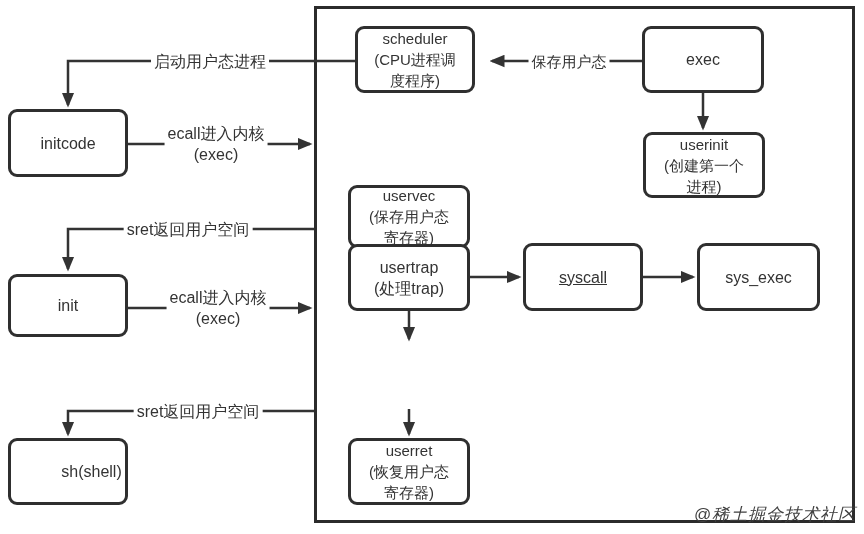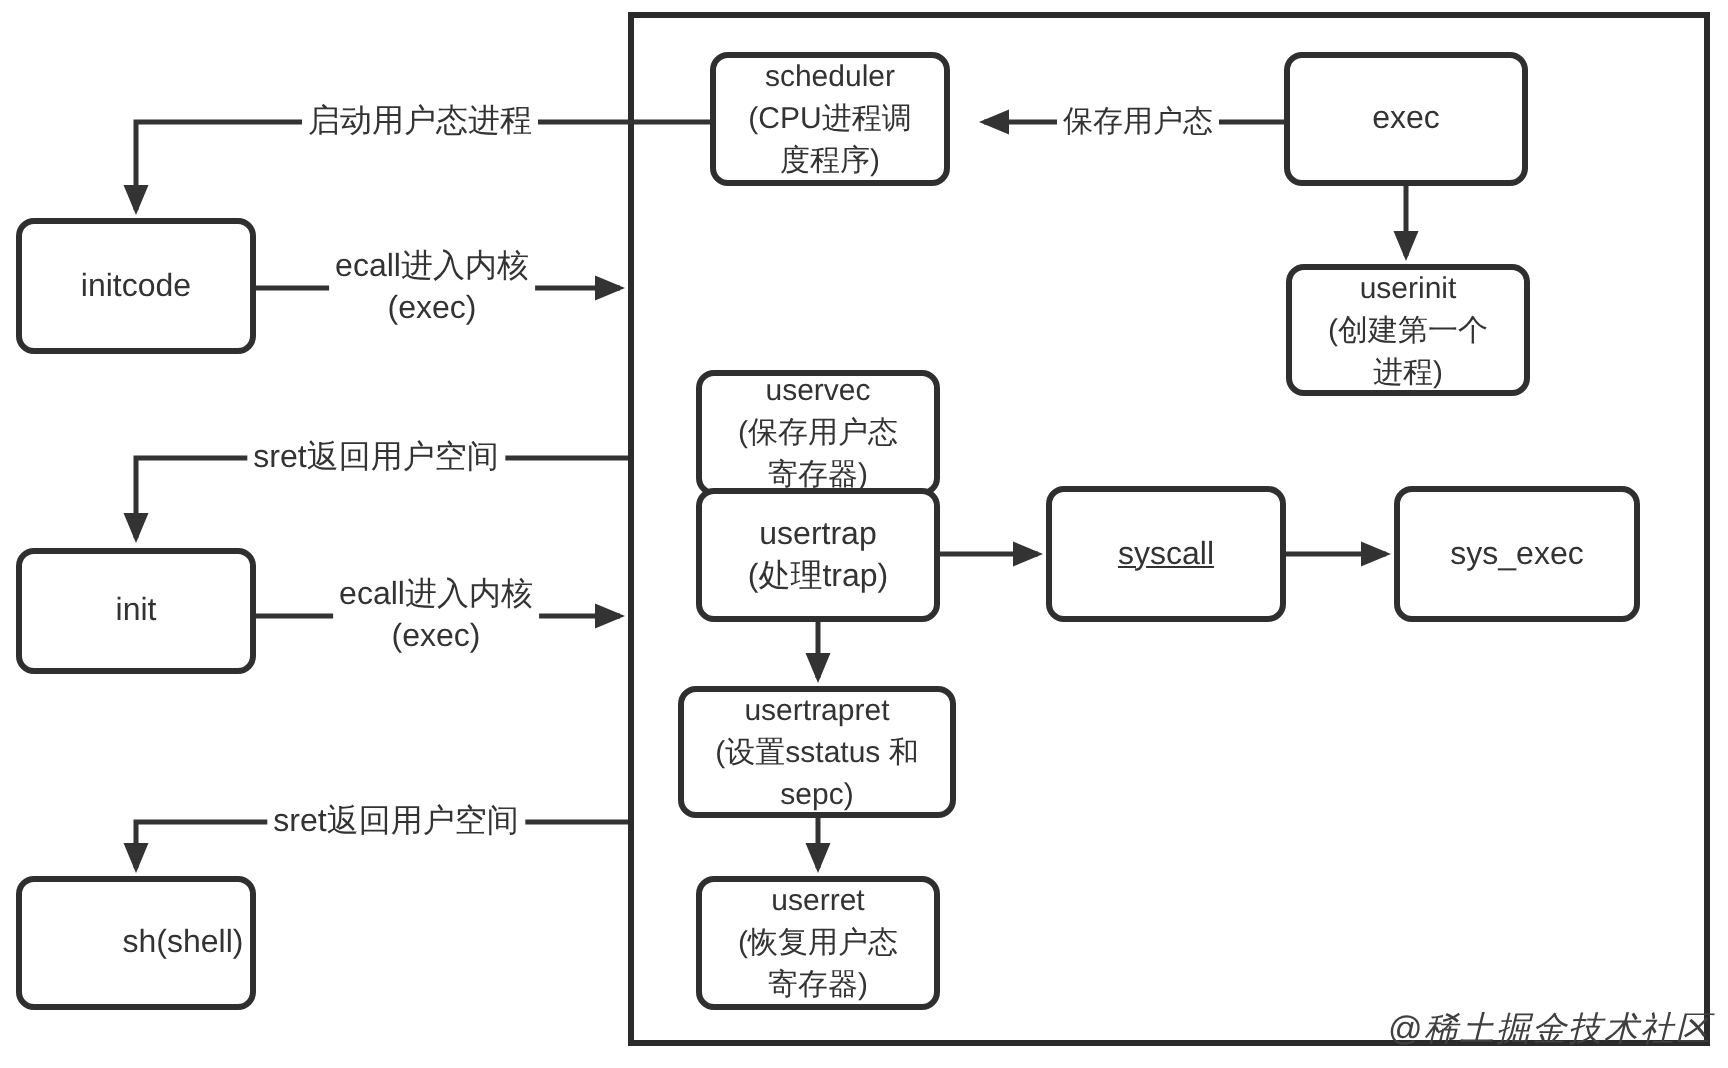--- a/index.html
+++ b/index.html
@@ -79,23 +79,20 @@
 (保存用户态
 寄存器)</div>
 
   <div class="node" style="left:348px;top:244px;width:122px;height:67px;">usertrap
 (处理trap)</div>
 
   <div class="node" style="left:523px;top:243px;width:120px;height:68px;text-decoration:underline;">syscall</div>
 
   <div class="node" style="left:697px;top:243px;width:123px;height:68px;">sys_exec</div>
 
-  <div class="node" style="left:339px;top:343px;width:139px;height:66px;font-size:15px;">usertrapret
-(设置sstatus 和
-sepc)</div>
 
   <div class="node" style="left:348px;top:438px;width:122px;height:67px;font-size:15px;">userret
 (恢复用户态
 寄存器)</div>
 
   <div class="edge-label" style="left:210px;top:61px;">启动用户态进程</div>
 
   <div class="edge-label" style="left:569px;top:61px;font-size:15px;">保存用户态</div>
 
   <div class="edge-label" style="left:216px;top:144px;">ecall进入内核

